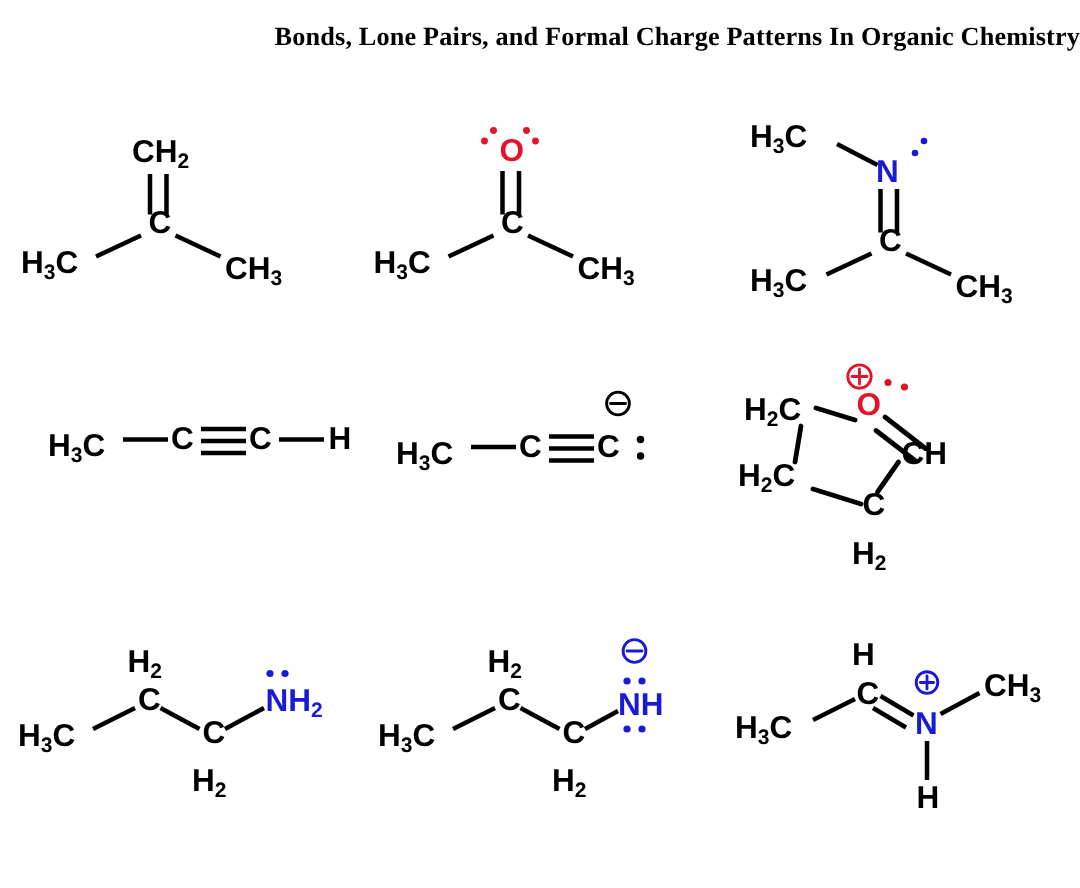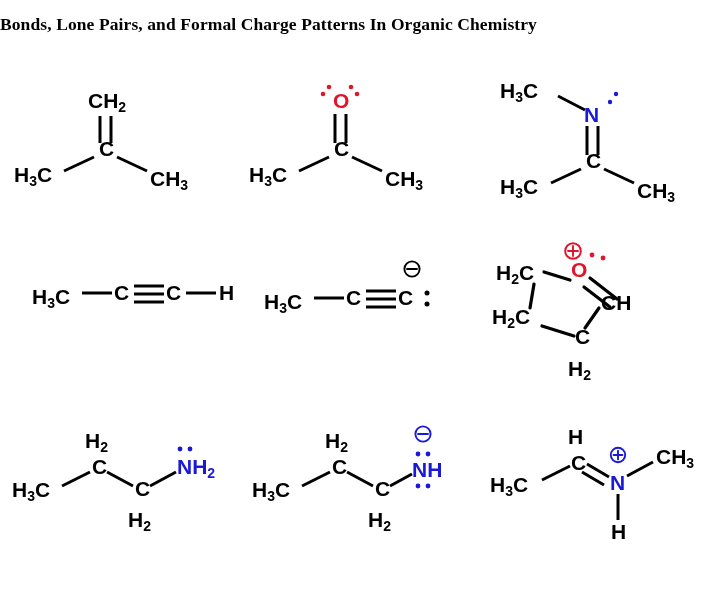--- a/index.html
+++ b/index.html
@@ -6,21 +6,21 @@
   body{
     width:720px;height:592px;
     background:#ffffff;
     font-family:"Liberation Serif", serif;
     overflow:hidden;
     position:relative;
   }
   #page-title{
     position:absolute;
     top:14px;left:0;width:720px;
-    text-align:left;
+    text-align:right;
     font-family:"Liberation Serif", serif;
     font-weight:bold;
     font-size:17.5px;
     color:#000000;
     letter-spacing:0.1px;
     white-space:nowrap;
   }
   #grid{
     position:absolute;
     top:58px;left:0;

